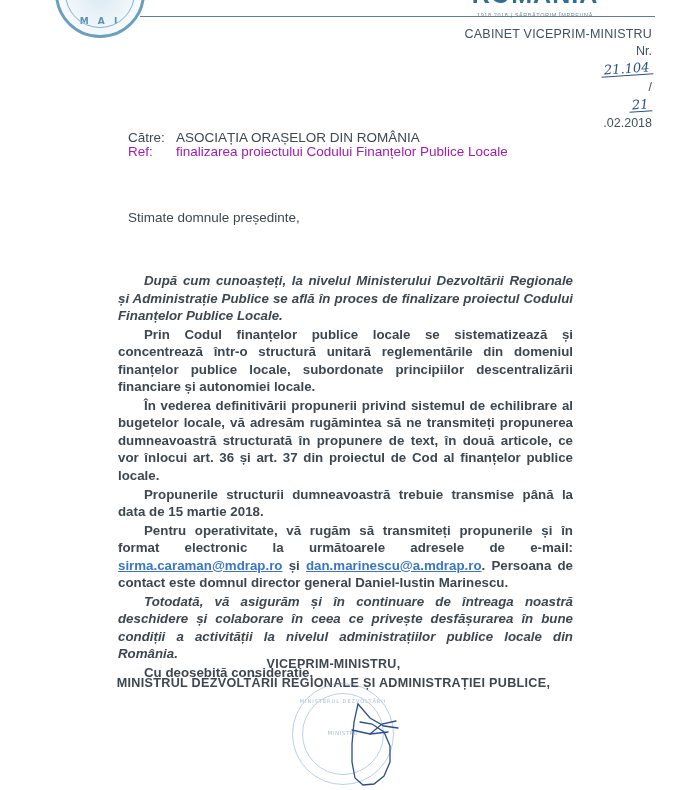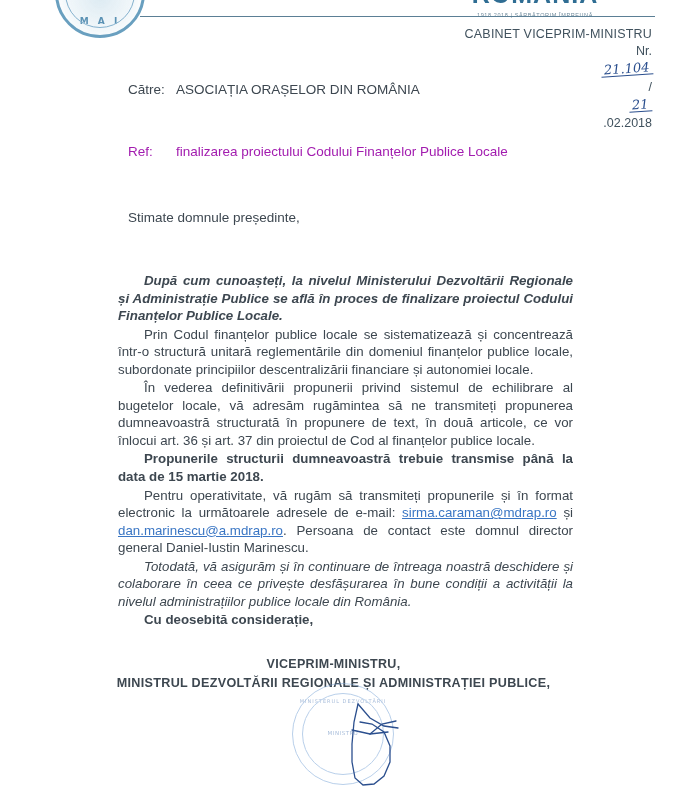--- a/index.html
+++ b/index.html
@@ -117,21 +117,21 @@
 
   
   .addr {
     position: absolute;
     left: 128px;
     top: 82px;
     font-family: "Liberation Sans", sans-serif;
     font-size: 13.5px;
     color: #3d4750;
   }
-  .addr .lbl { display: inline-block; min-width: 48px; }
+  .addr .lbl { display: inline-block; min-width: 48px; margin-top: 48px; }
   .ref {
     position: absolute;
     left: 128px;
     top: 144px;
     font-family: "Liberation Sans", sans-serif;
     font-size: 13.5px;
     color: #a21caf;
   }
   .ref .lbl { display: inline-block; min-width: 48px; }
 
@@ -152,20 +152,21 @@
     font-family: "Liberation Sans", sans-serif;
     font-size: 13.3px;
     line-height: 1.32;
     color: #3d4750;
     margin-top: 24px;
   }
   .body p {
     margin: 0 0 1px 0;
     text-align: justify;
     text-indent: 26px;
+    font-weight: bold;
   }
   .body p.ital {
     font-style: italic;
     font-weight: bold;
   }
   .body p.bold { font-weight: bold; }
   .body p.plain-ital { font-style: italic; }
   .mail {
     color: #3a76c4;
     text-decoration: underline;

